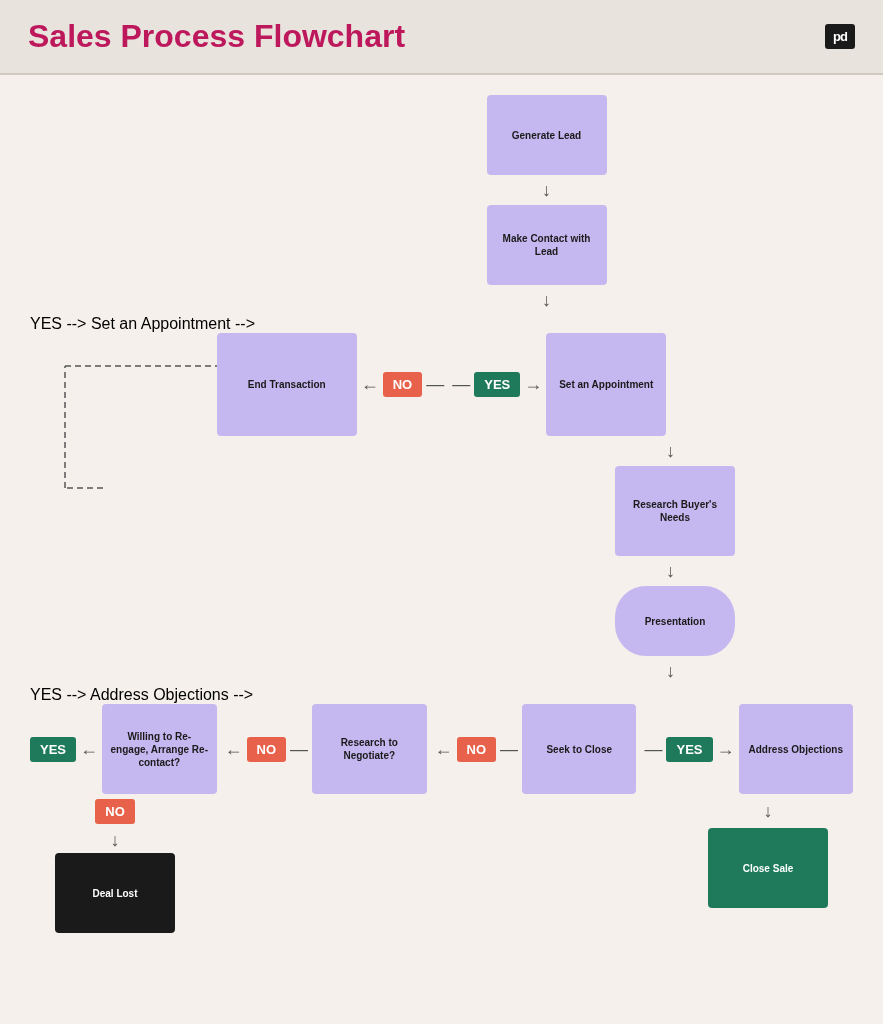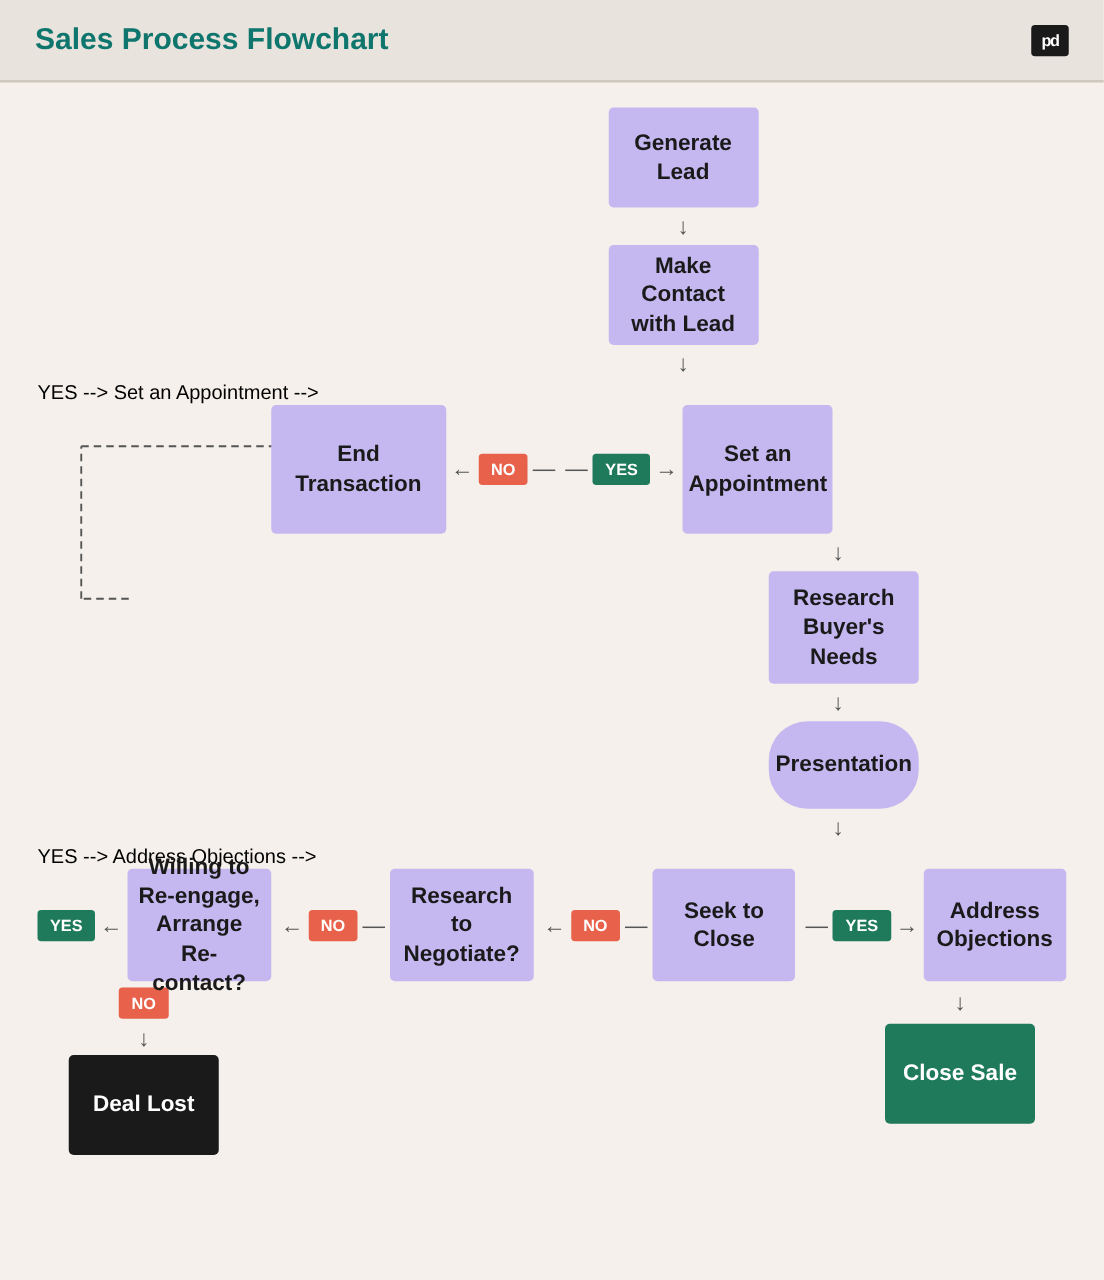--- a/index.html
+++ b/index.html
@@ -11,42 +11,42 @@
     }
     .header {
       background: #e8e3dc;
       padding: 18px 28px;
       display: flex;
       align-items: center;
       justify-content: space-between;
       border-bottom: 2px solid #d0c9c0;
     }
     .header-title {
-      font-size: 24px;
+      font-size: 32px;
       font-weight: 900;
-      color: #0f766e;
+      color: #be185d;
     }
     .logo-icon {
       background: #1a1a1a;
       color: white;
       font-size: 13px;
       font-weight: bold;
       padding: 5px 8px;
       border-radius: 3px;
       letter-spacing: -1px;
     }
     .flowchart-area {
       padding: 20px 30px 30px 30px;
       position: relative;
     }
     .fc-node {
       background: #c5b8f0;
       border-radius: 4px;
       text-align: center;
-      font-size: 18px;
+      font-size: 10px;
       font-weight: 700;
       color: #1a1a1a;
       display: flex;
       align-items: center;
       justify-content: center;
       line-height: 1.3;
     }
     .fc-node.dark {
       background: #1a1a1a;
       color: white;

